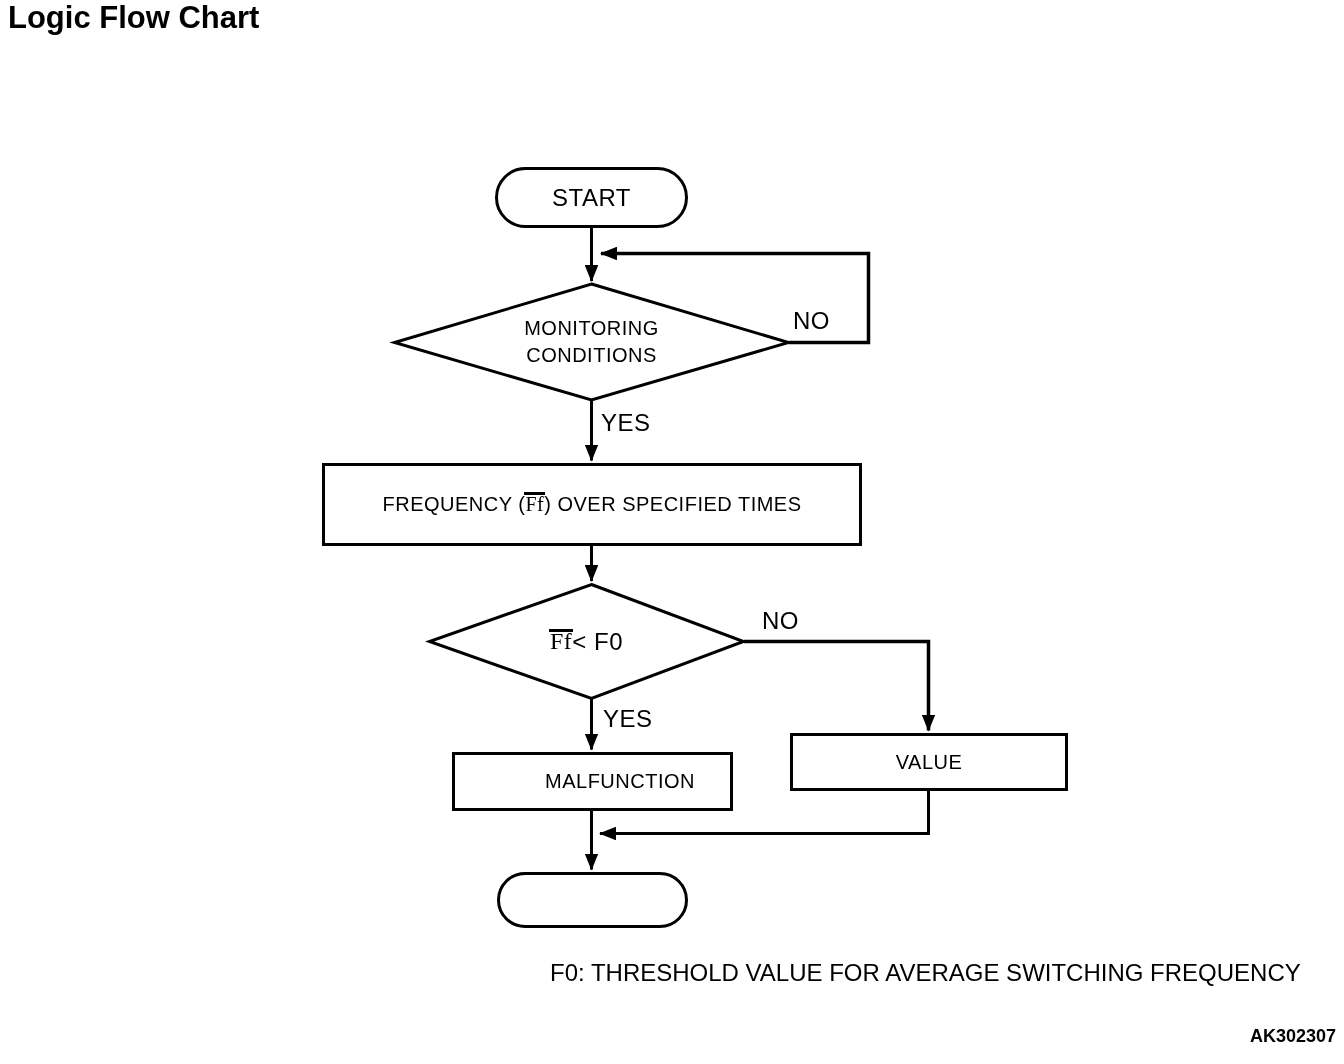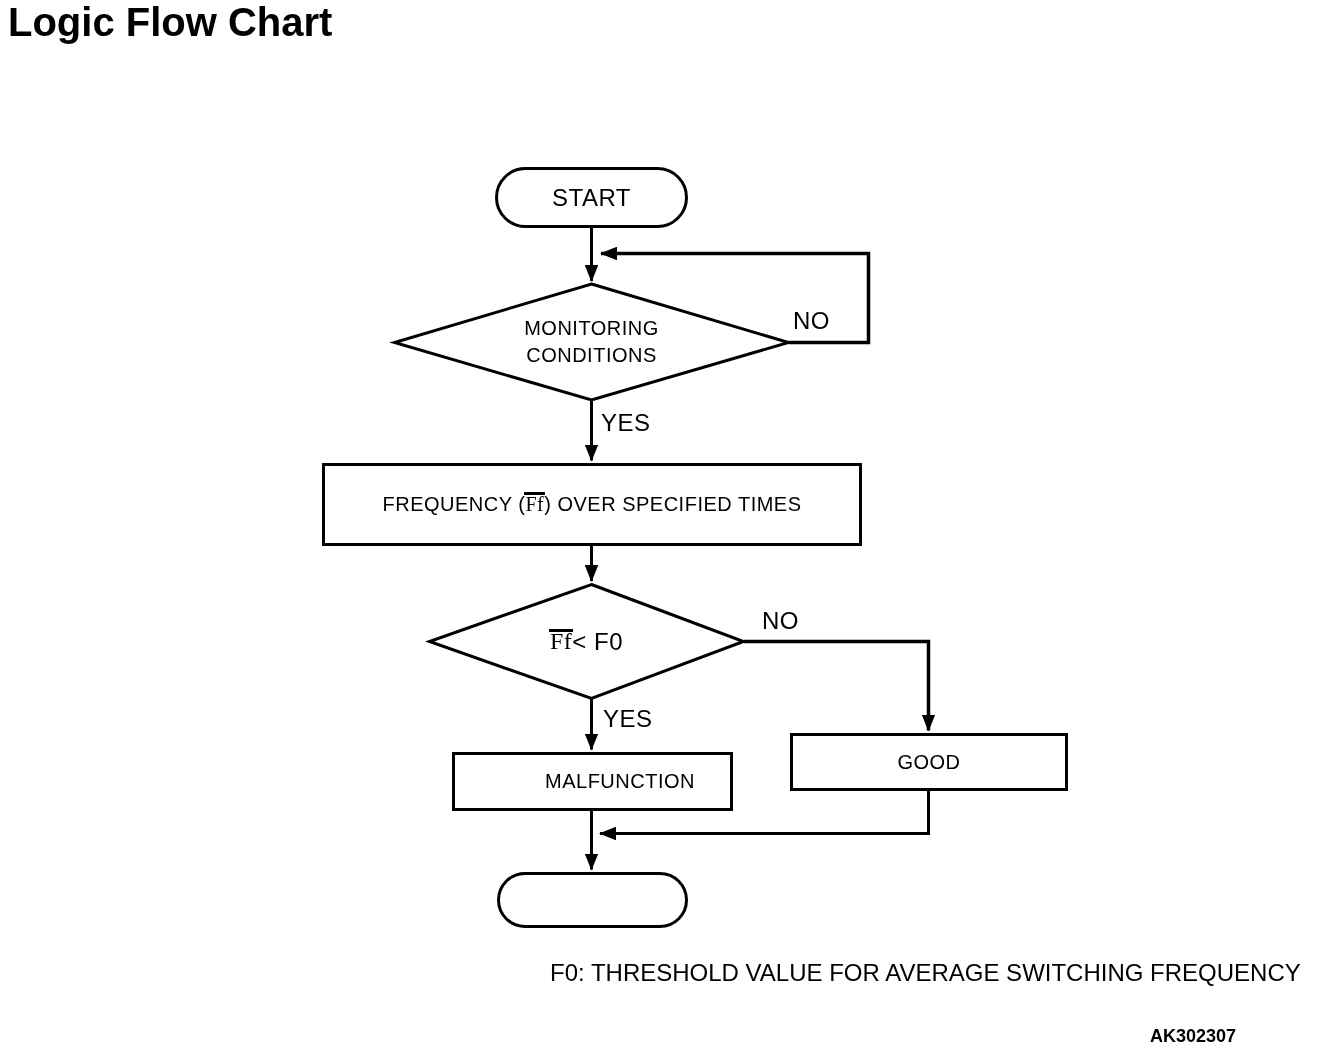--- a/index.html
+++ b/index.html
@@ -18,21 +18,21 @@
   }
   .stage svg {
     position: absolute;
     left: 0;
     top: 0;
   }
   .page-title {
     position: absolute;
     left: 8px;
     top: 0px;
-    font-size: 40px;
+    font-size: 31px;
     font-weight: bold;
     letter-spacing: 0px;
     white-space: nowrap;
   }
   .lbl {
     position: absolute;
     display: flex;
     align-items: center;
     justify-content: center;
     text-align: center;
@@ -68,21 +68,21 @@
     top: 959px;
     font-size: 24px;
     letter-spacing: 0px;
     white-space: nowrap;
   }
   .figure-code {
     position: absolute;
     left: 1150px;
     top: 1026px;
     width: 186px;
-    text-align: left;
+    text-align: right;
     font-size: 18px;
     font-weight: bold;
     letter-spacing: 0px;
   }
 </style>
 </head>
 <body>
 
 <div class="stage">
 
@@ -139,21 +139,21 @@
     </span>
   </div>
 
   <div class="lbl big" style="left:428px; top:583px; width:317px; height:117px;">
     <span class="ov">Ff</span>
       <span> &lt; F0</span>
   </div>
 
   <div class="lbl" style="left:452px; top:752px; width:336px; height:59px;">MALFUNCTION</div>
 
-  <div class="lbl" style="left:790px; top:733px; width:278px; height:58px;">GOOD</div>
+  <div class="lbl" style="left:790px; top:733px; width:278px; height:58px;">VALUE</div>
 
 
   <div class="edge-lbl" style="left:793px; top:307px;">NO</div>
 
   <div class="edge-lbl" style="left:601px; top:409px;">YES</div>
 
   <div class="edge-lbl" style="left:762px; top:607px;">NO</div>
 
   <div class="edge-lbl" style="left:603px; top:705px;">YES</div>
 

